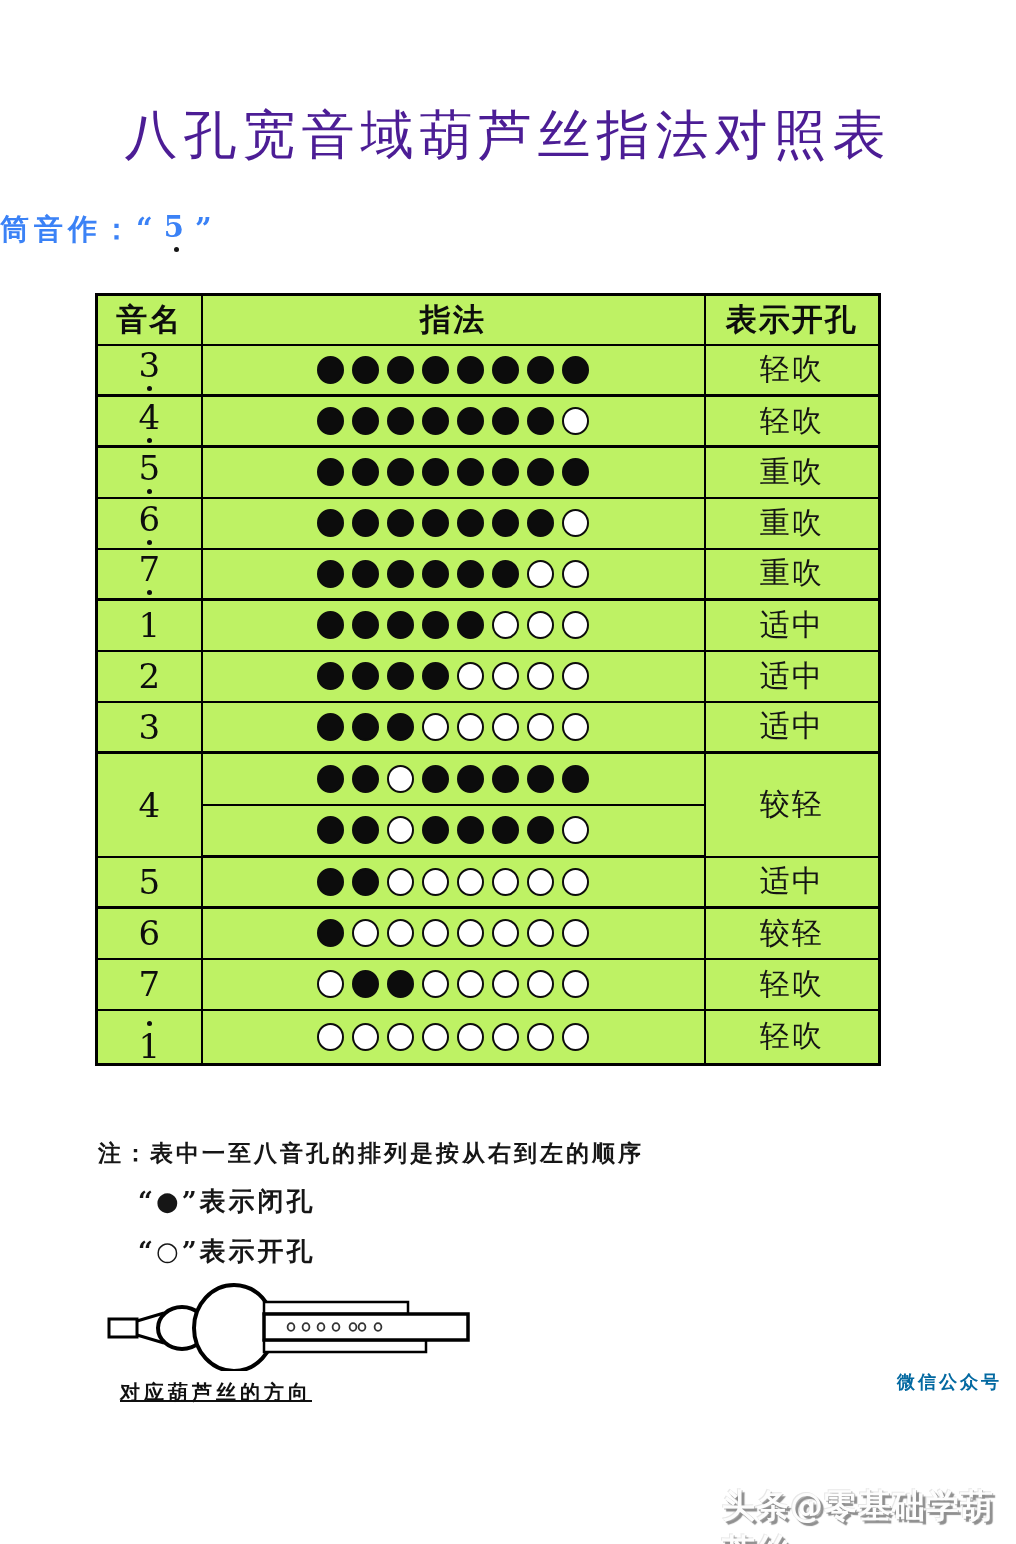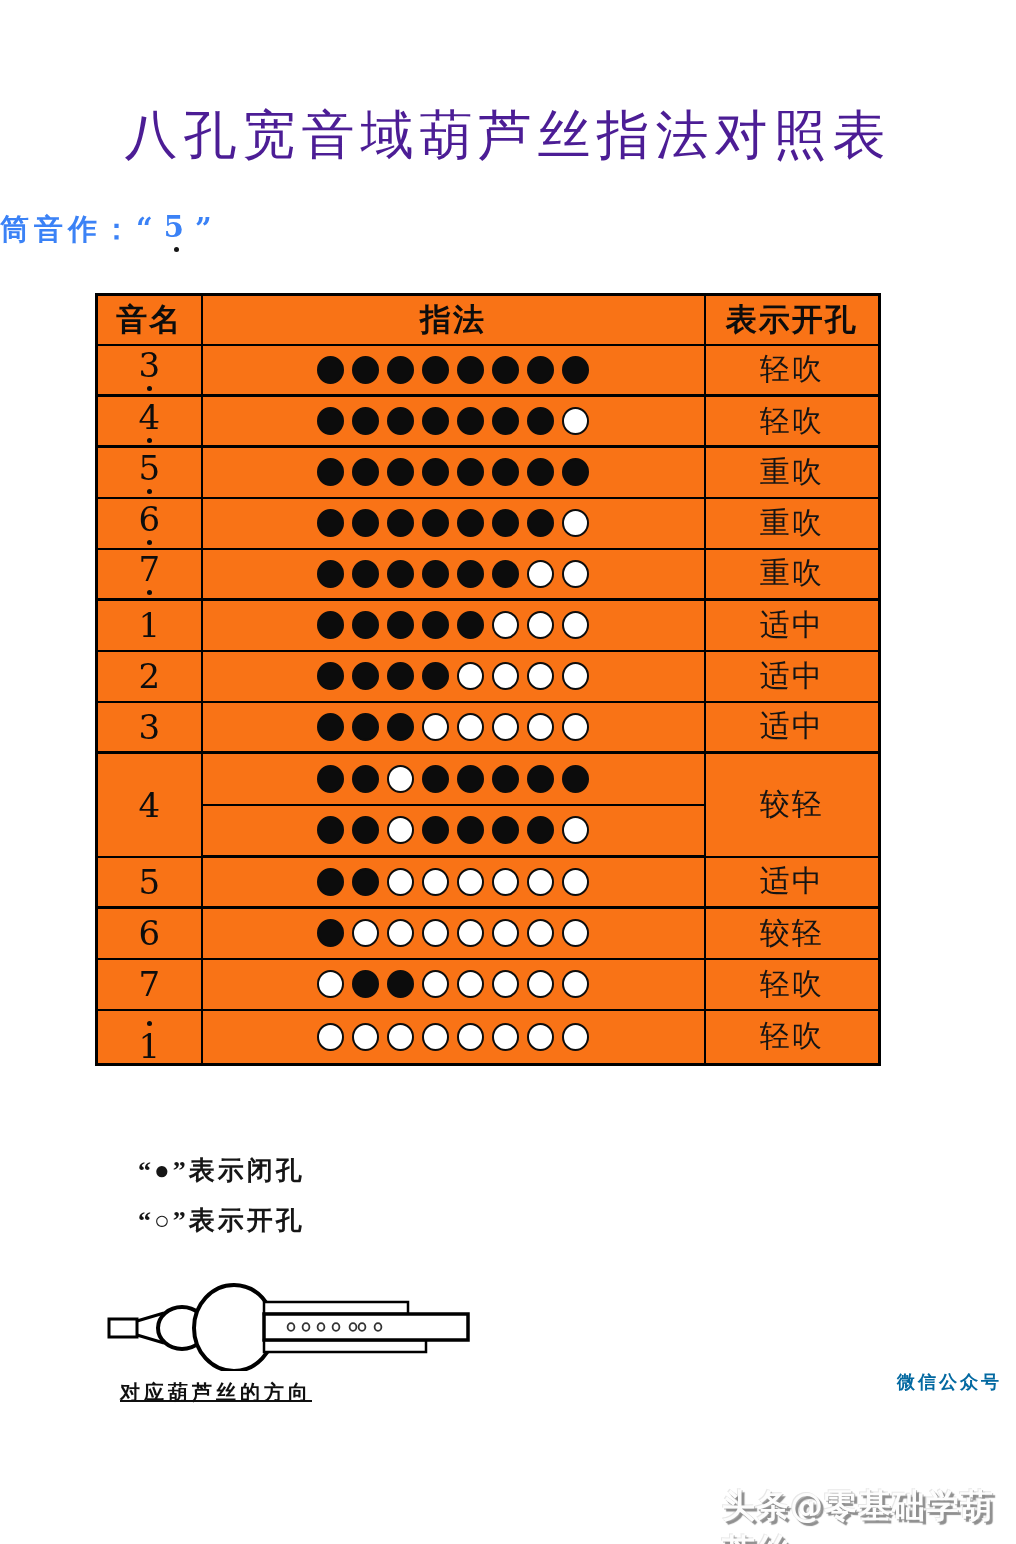--- a/index.html
+++ b/index.html
@@ -31,21 +31,21 @@
   .sub-dot {
     width: 5px; height: 5px; border-radius: 50%;
     background: #151515; margin-top: 3px;
   }
 
   .fingering-table {
     position: absolute; left: 95px; top: 293px;
     border-collapse: collapse;
     table-layout: fixed;
     width: 783px;
-    background: #f97316;
+    background: #bef264;
     border: 3px solid #000;
   }
   .fingering-table col.c-note   { width: 105px; }
   .fingering-table col.c-finger { width: 503px; }
   .fingering-table col.c-breath { width: 175px; }
   .fingering-table th, .fingering-table td {
     border: 2px solid #000;
     text-align: center; vertical-align: middle;
     padding: 0;
   }
@@ -76,21 +76,21 @@
   .hole.closed { background: #0c0c0c; }
 
   .breath-text { font-size: 30px; color: #141414; letter-spacing: 2px; }
 
   .notes-block {
     position: absolute; left: 98px; top: 1138px;
     font-size: 24px; color: #161616; letter-spacing: 3px;
   }
   .notes-block .note-line1 { font-size: 23px; font-weight: 600; }
   .notes-block .note-line2, .notes-block .note-line3 {
-    margin-left: 40px; margin-top: 15px; font-size: 26px; font-weight: 600; font-family: Liberation Serif, serif;
+    margin-left: 40px; margin-top: 15px; font-size: 26px; font-weight: 600;
   }
 
   .diagram-block { position: absolute; left: 106px; top: 1283px; width: 400px; }
   .diagram-caption {
     margin-top: 4px; margin-left: 14px;
     font-size: 20px; font-weight: 700; letter-spacing: 4px; color: #101010; text-decoration: underline;
   }
 
   .footer-block {
     position: absolute; left: 742px; top: 1363px; width: 260px;
@@ -230,20 +230,21 @@
             <span class="oct-dot top"></span>
             <span class="note-num">1</span>
           </span></td>
         <td><span class="hole"></span><span class="hole"></span><span class="hole"></span><span class="hole"></span><span class="hole"></span><span class="hole"></span><span class="hole"></span><span class="hole"></span></td>
         <td><span class="breath-text">轻吹</span></td>
       </tr>
     </tbody>
 </table>
 
 <div class="notes-block">
+  <div class="note-line1">注：表中一至八音孔的排列是按从右到左的顺序</div>
   <div class="note-line2">“●”表示闭孔</div>
   <div class="note-line3">“○”表示开孔</div>
 </div>
 
 <div class="diagram-block">
   <svg width="395" height="88" viewBox="0 0 395 88">
 
     <rect x="3" y="36" width="28" height="18" fill="#fff" stroke="#000" stroke-width="3"></rect>
 
     <path d="M31 38 L58 30 M31 52 L58 60" fill="none" stroke="#000" stroke-width="3"></path>

